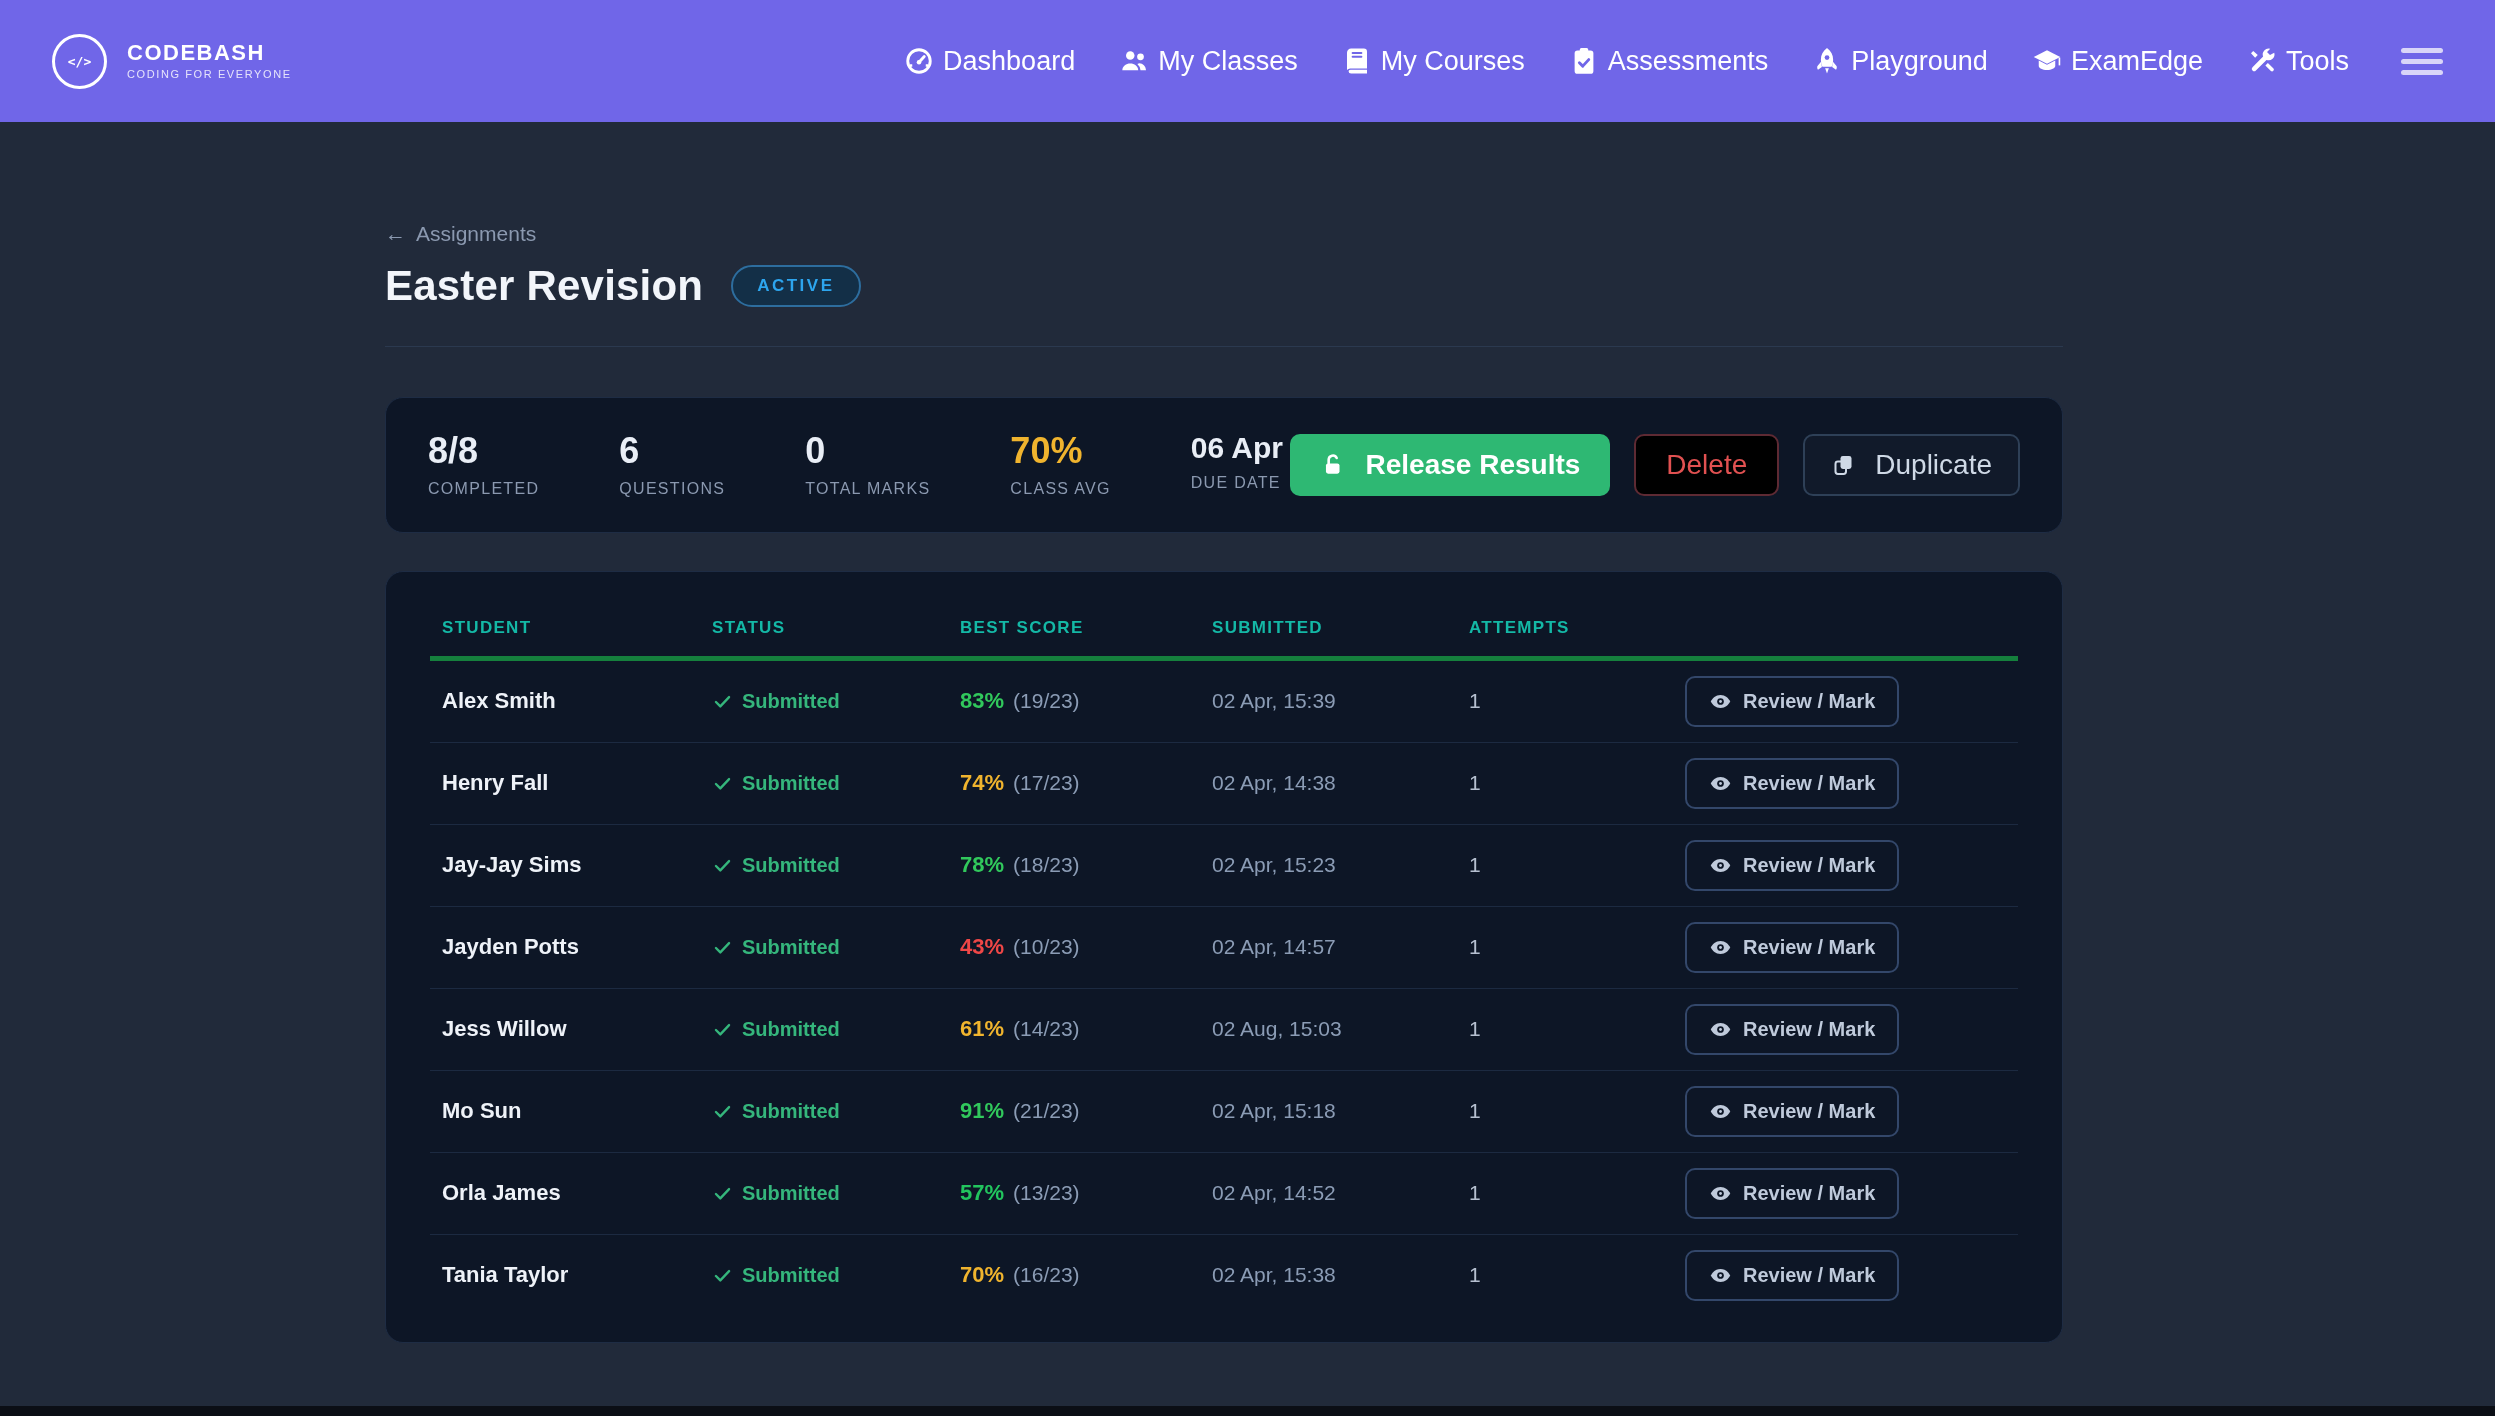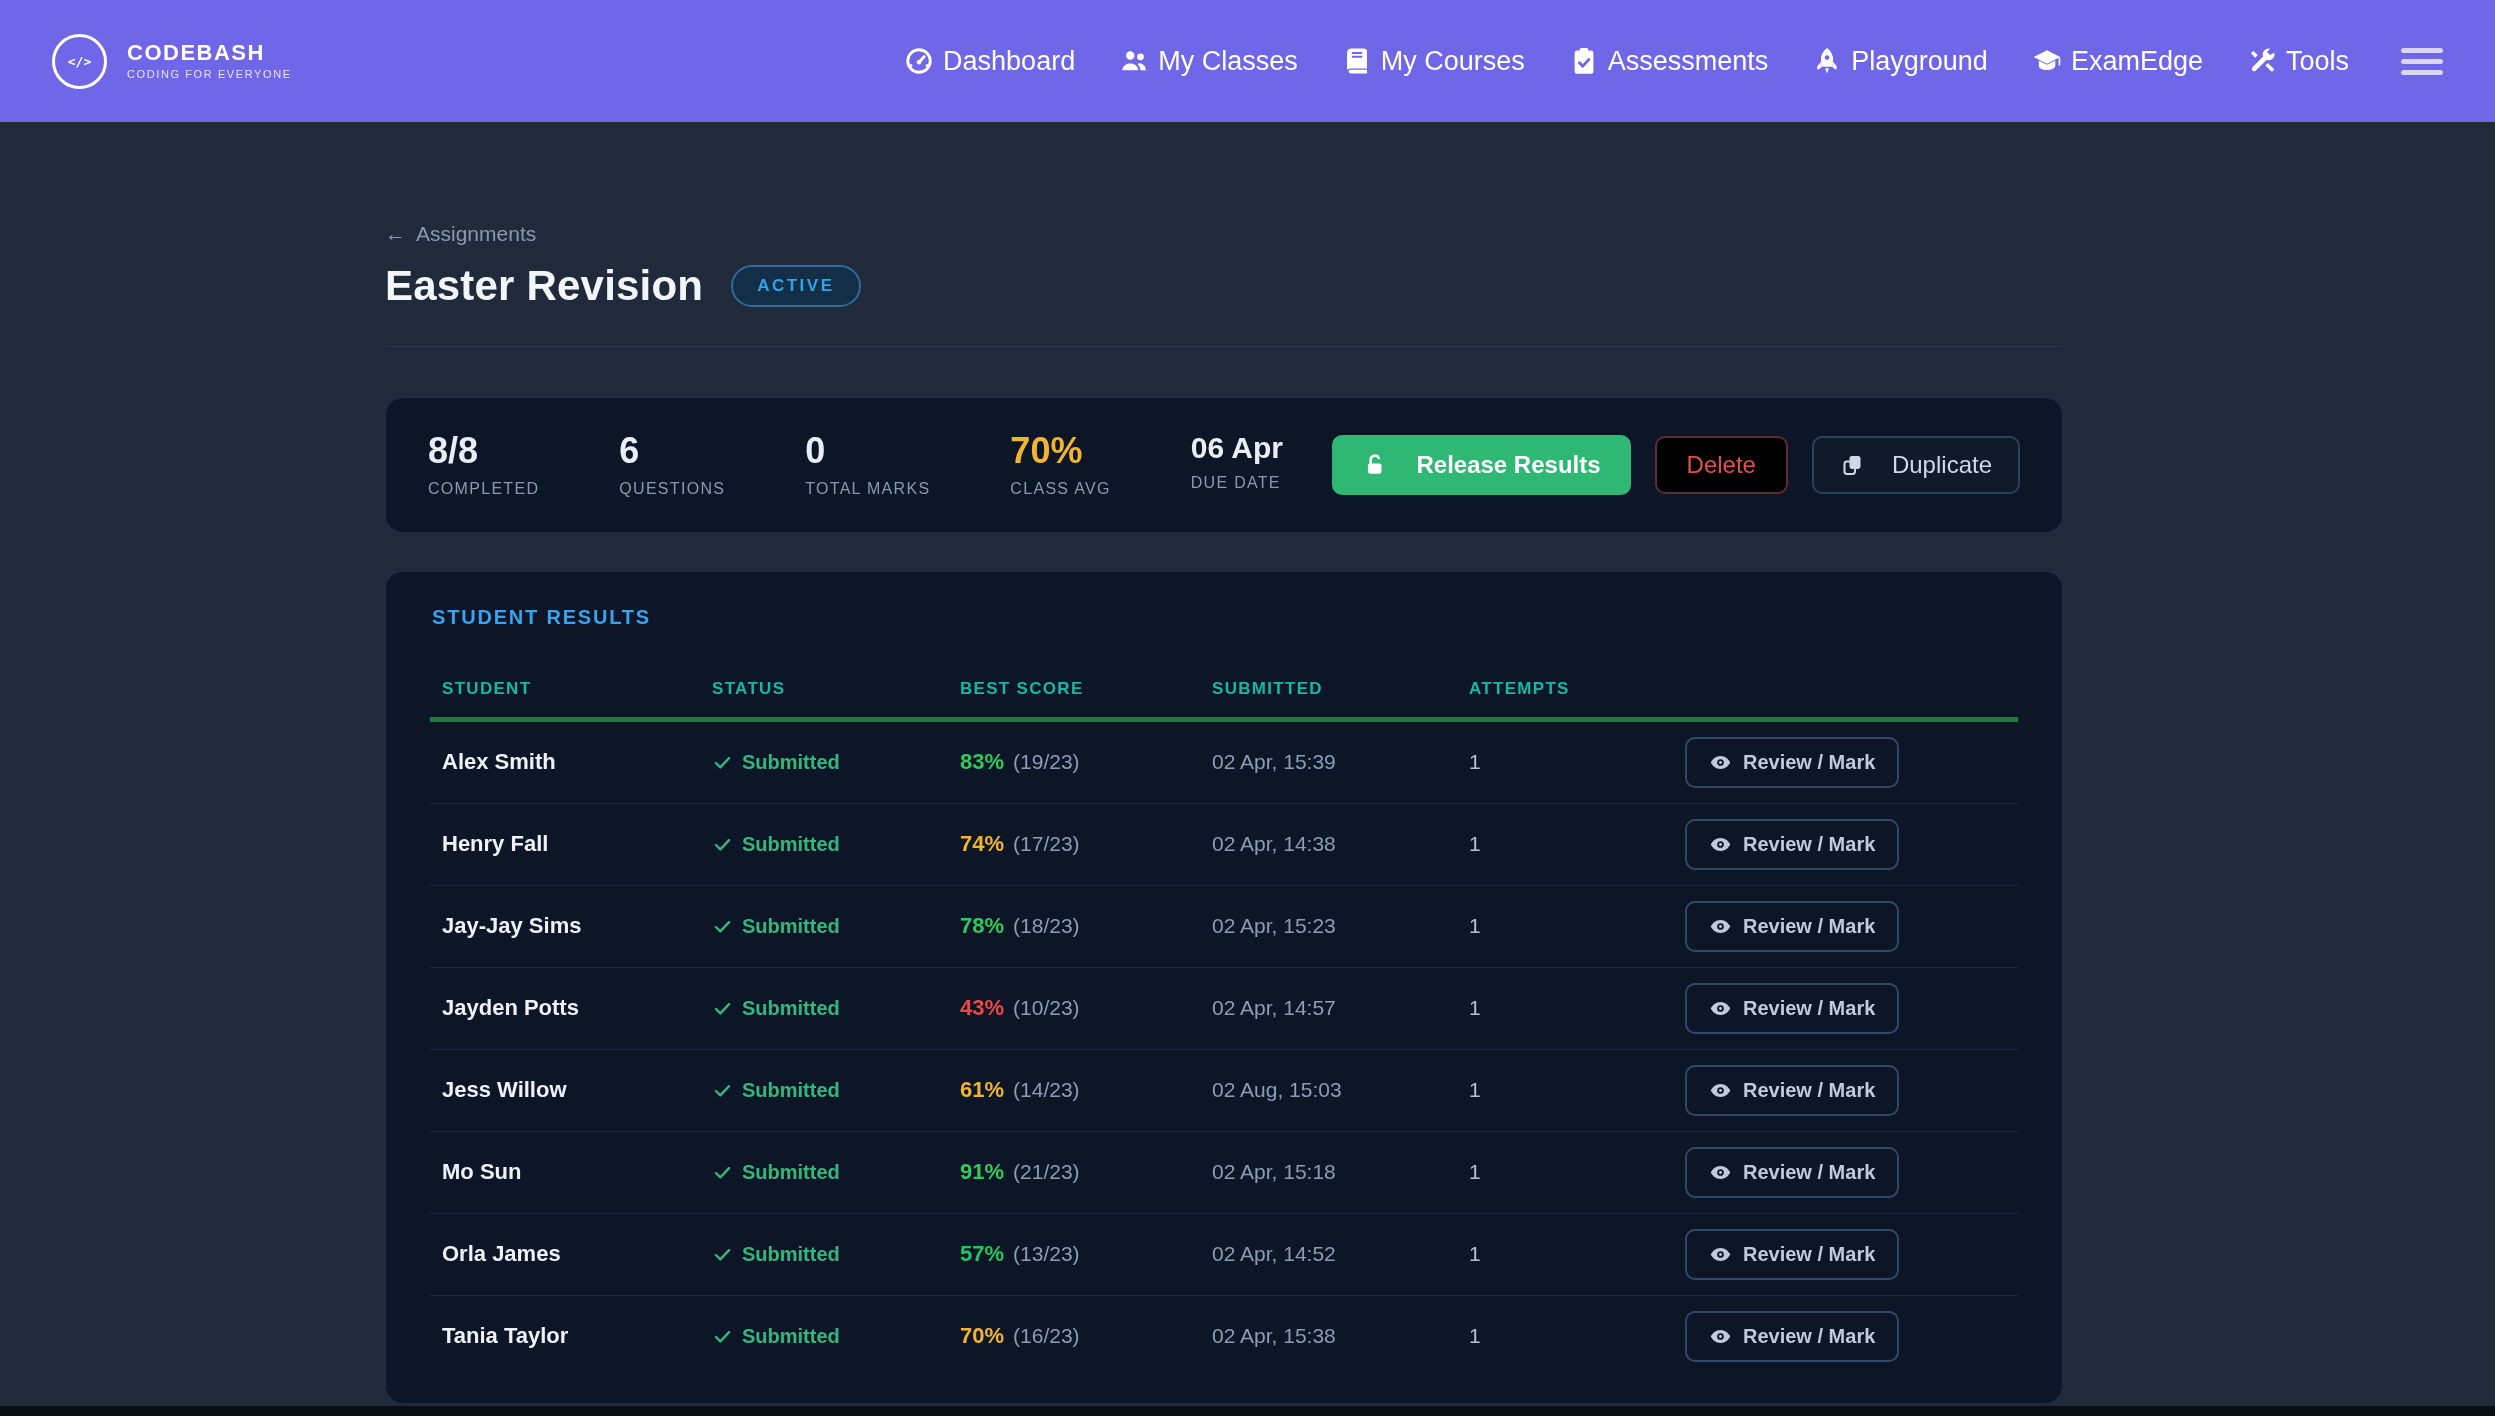--- a/index.html
+++ b/index.html
@@ -48,22 +48,22 @@
     background:#0d1626;border:1px solid #1e2c44;border-radius:18px;
     box-sizing:border-box;
   }
   .stats-panel{margin-top:50px;padding:34px 42px;display:flex;align-items:center;}
   .stats-group{display:flex;gap:80px;}
   .stat-value{font-size:36px;font-weight:bold;color:#e9eef6;line-height:1.05;}
   .stat:nth-child(5) .stat-value{font-size:30px;}
   .stat-label{font-size:16px;color:#8b99b0;letter-spacing:1.3px;margin-top:10px;}
   .actions{margin-left:auto;display:flex;align-items:center;gap:24px;}
   .btn{
-    display:flex;align-items:center;gap:28px;border-radius:10px;
-    font-family:inherit;font-size:24px;cursor:pointer;line-height:1;
+    display:flex;align-items:center;gap:20px;border-radius:10px;
+    font-family:inherit;font-size:28px;cursor:pointer;line-height:1;
   }
   .btn svg{display:block;}
   .btn-green{background:#2eb873;border:none;color:#fff;font-weight:bold;padding:17px 30px;}
   .btn-green svg{width:26px;height:26px;}
   .btn-delete{background:#000000;border:2px solid #5e2a33;color:#e15151;padding:15px 30px;}
   .btn-dup{background:rgba(255,255,255,.02);border:2px solid #2e4057;color:#cfd9e6;padding:15px 26px;}
   .btn-dup svg{width:24px;height:24px;}
   
   .results-panel{margin-top:38px;padding:34px 44px 26px;}
   .results-heading{margin:0 0 38px 2px;font-size:20px;font-weight:bold;color:#38a3ef;letter-spacing:1.8px;}
@@ -239,21 +239,20 @@
               <rect x="9.5" y="3" width="11" height="13" rx="2.4" fill="currentColor"></rect>
               <rect x="4.5" y="8.5" width="10.5" height="12.5" rx="2.4" fill="none" stroke="currentColor" stroke-width="2"></rect>
             </svg>
           </span>
         <span>Duplicate</span>
       </button>
     </div>
   </section>
 
   <section class="panel results-panel">
-    <h2 class="results-heading">STUDENT RESULTS</h2>
     <table>
       <colgroup>
         <col style="width:270px">
           <col style="width:248px">
           <col style="width:252px">
         <col style="width:257px">
           <col style="width:216px">
           <col>
       </colgroup>
       <thead>

